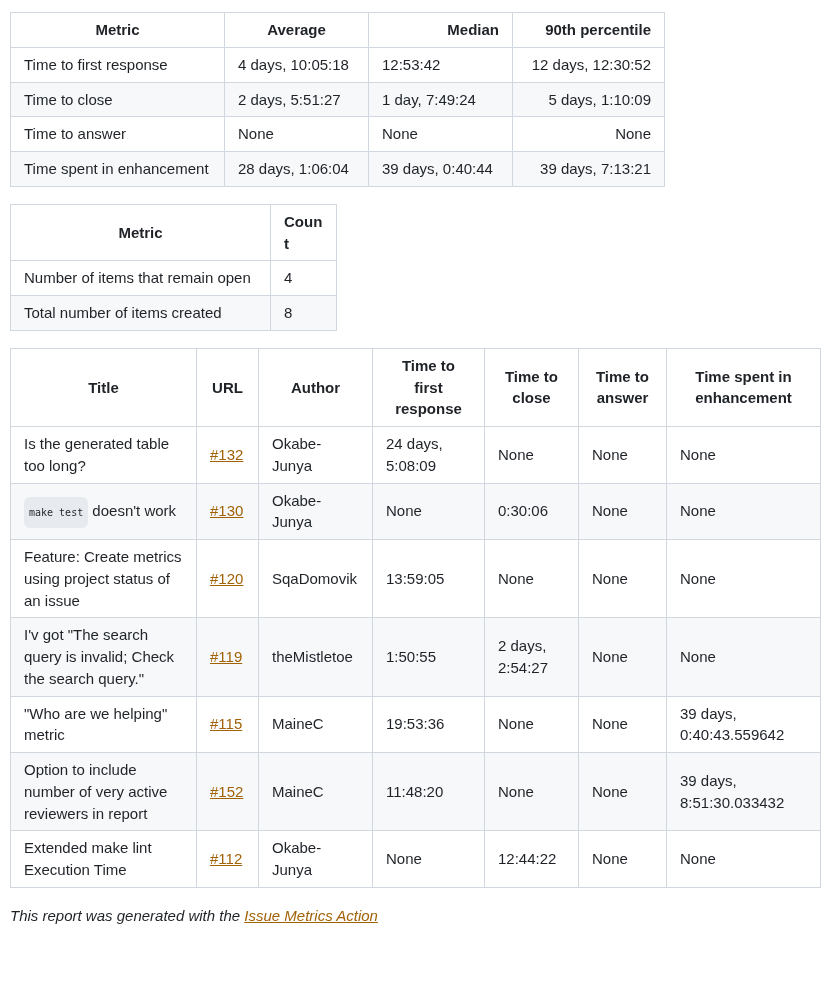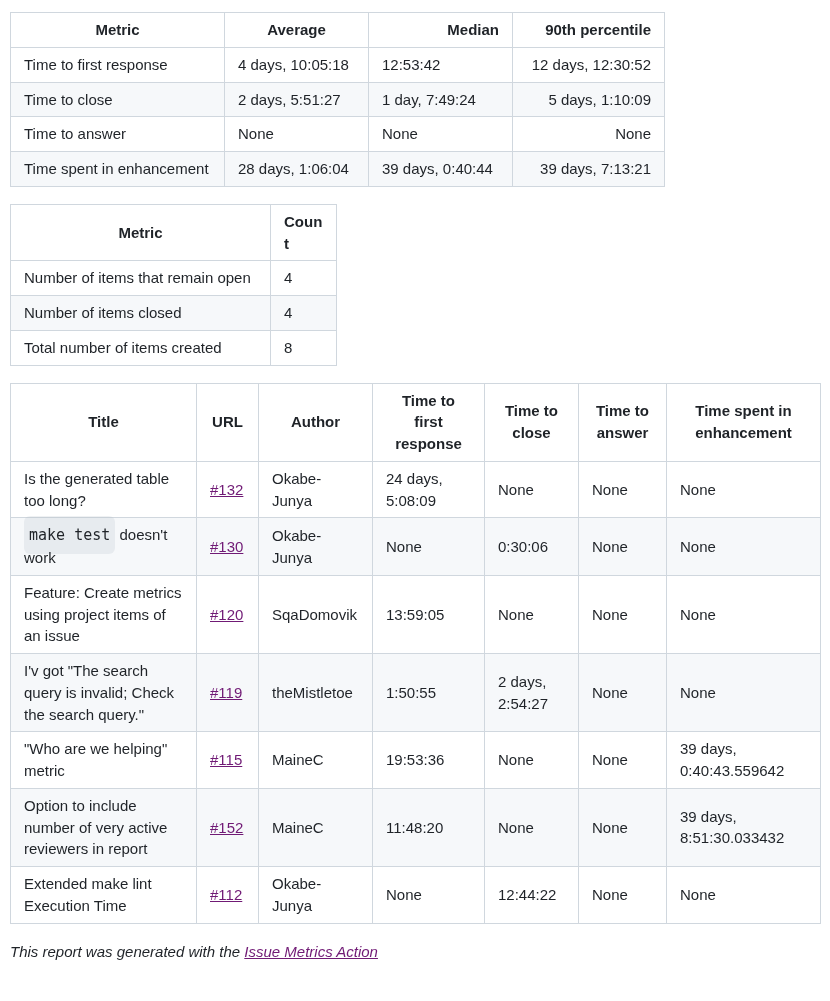--- a/index.html
+++ b/index.html
@@ -37,25 +37,25 @@
   .t2 { width: 326px; }
   .t2 .c1 { width: 260px; } .t2 .c2 { width: 66px; }
   .t2 th:last-child, .t2 td:last-child { text-align: left; }
 
   .t3 { width: 810px; }
   .t3 .c1 { width: 186px; } .t3 .c2 { width: 62px; }
   .t3 .c3 { width: 114px; } .t3 .c4 { width: 112px; }
   .t3 .c5 { width: 94px; }  .t3 .c6 { width: 88px; }
   .t3 .c7 { width: 154px; }
 
-  a { color: #701a75; text-decoration: underline; }
+  a { color: #a16207; text-decoration: underline; }
 
   code {
     font-family: "DejaVu Sans Mono", "Liberation Mono", monospace;
-    font-size: 15px;
+    font-size: 10px;
     background: rgba(175,184,193,0.2);
     padding: 10px 5px;
     border-radius: 6px;
   }
 
   .footer p { margin: 0; }
   .em { font-style: italic; }
 </style>
 </head>
 <body>
@@ -102,24 +102,20 @@
   <table class="t2">
     <thead>
       <tr>
         <th class="c1">Metric</th>
         <th class="c2">Count</th>
       </tr>
     </thead>
     <tbody>
       <tr>
         <td>Number of items that remain open</td>
-        <td>4</td>
-      </tr>
-      <tr>
-        <td>Number of items closed</td>
         <td>4</td>
       </tr>
       <tr>
         <td>Total number of items created</td>
         <td>8</td>
       </tr>
     </tbody>
   </table>
 
   <table class="t3">
@@ -147,21 +143,21 @@
       <tr>
         <td><code>make test</code><span> doesn't work</span></td>
         <td><a href="#">#130</a></td>
         <td>Okabe-Junya</td>
         <td>None</td>
         <td>0:30:06</td>
         <td>None</td>
         <td>None</td>
       </tr>
       <tr>
-        <td>Feature: Create metrics using project items of an issue</td>
+        <td>Feature: Create metrics using project status of an issue</td>
         <td><a href="#">#120</a></td>
         <td>SqaDomovik</td>
         <td>13:59:05</td>
         <td>None</td>
         <td>None</td>
         <td>None</td>
       </tr>
       <tr>
         <td>I'v got "The search query is invalid; Check the search query."</td>
         <td><a href="#">#119</a></td>

